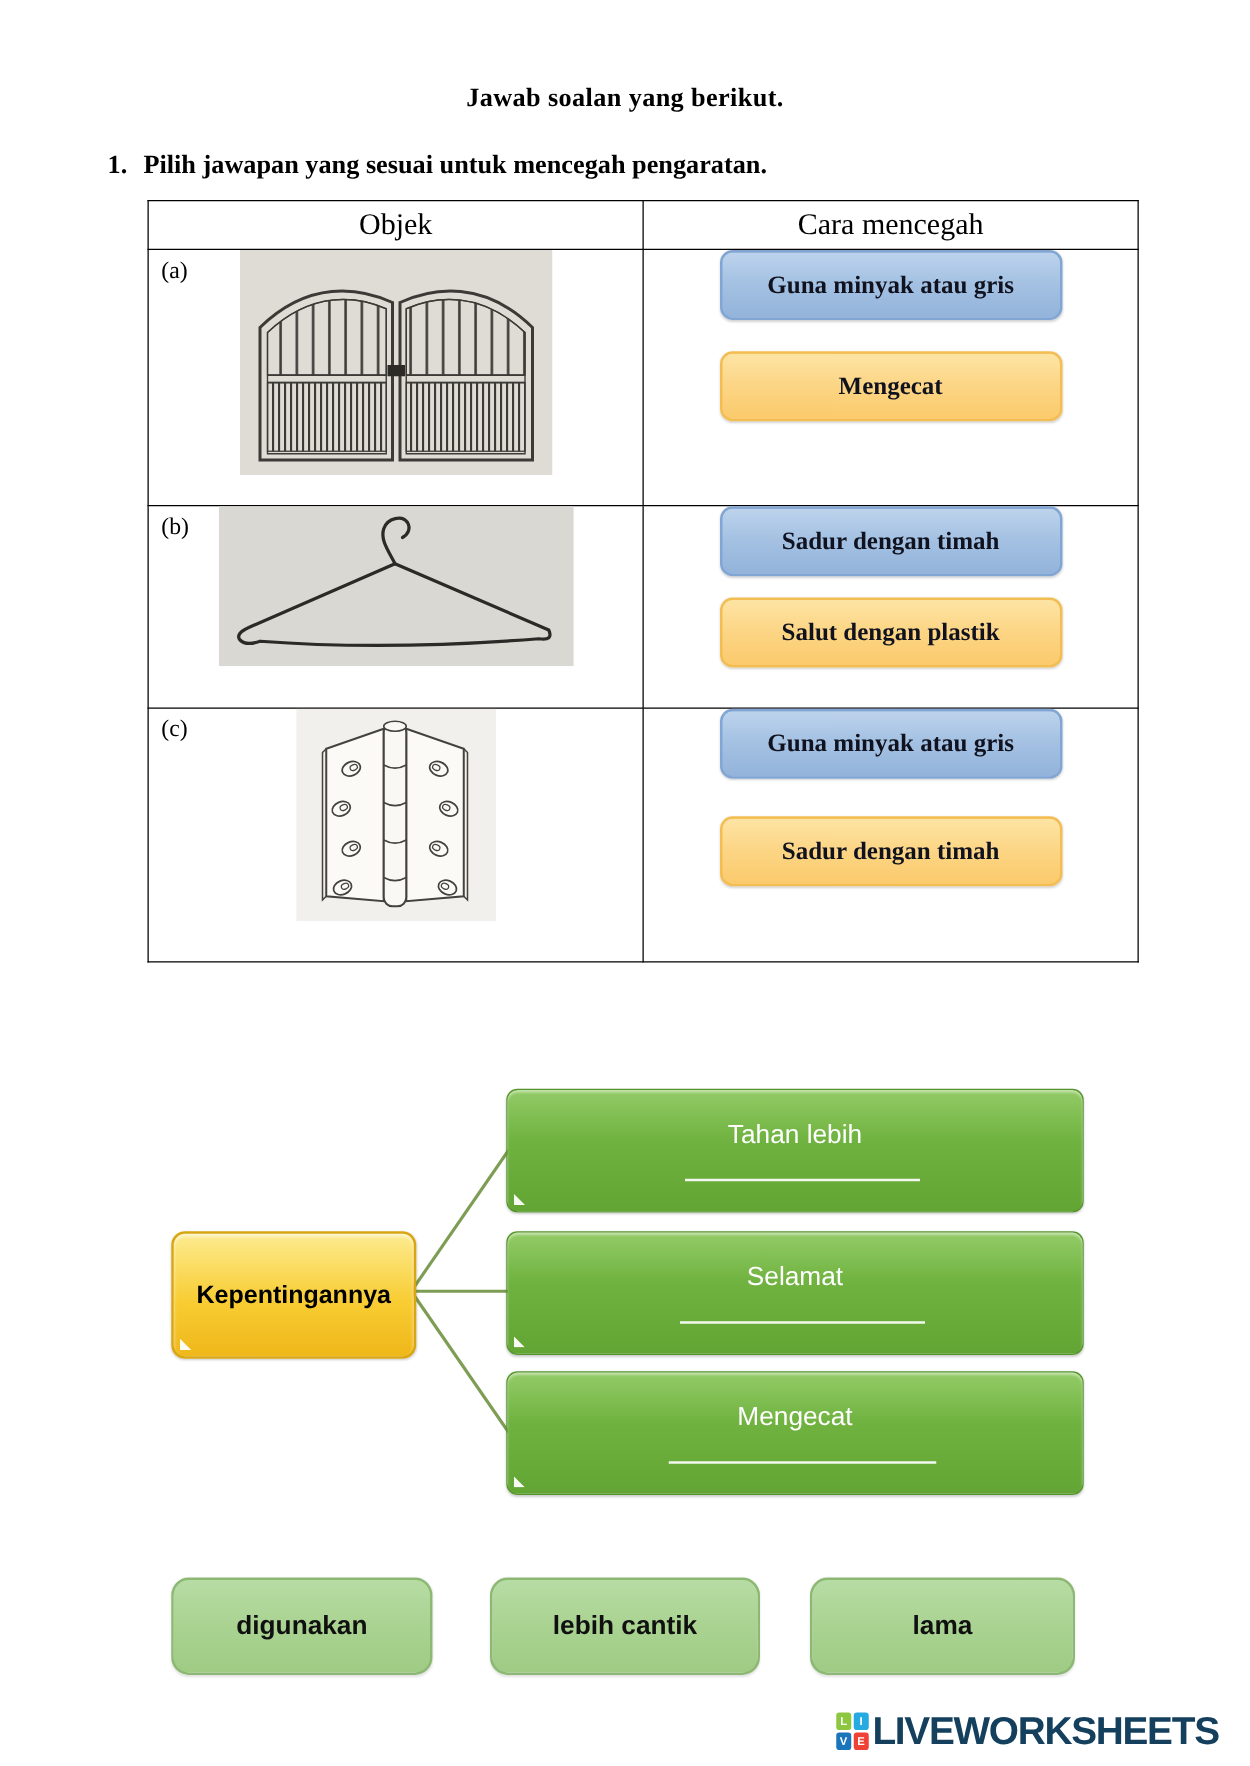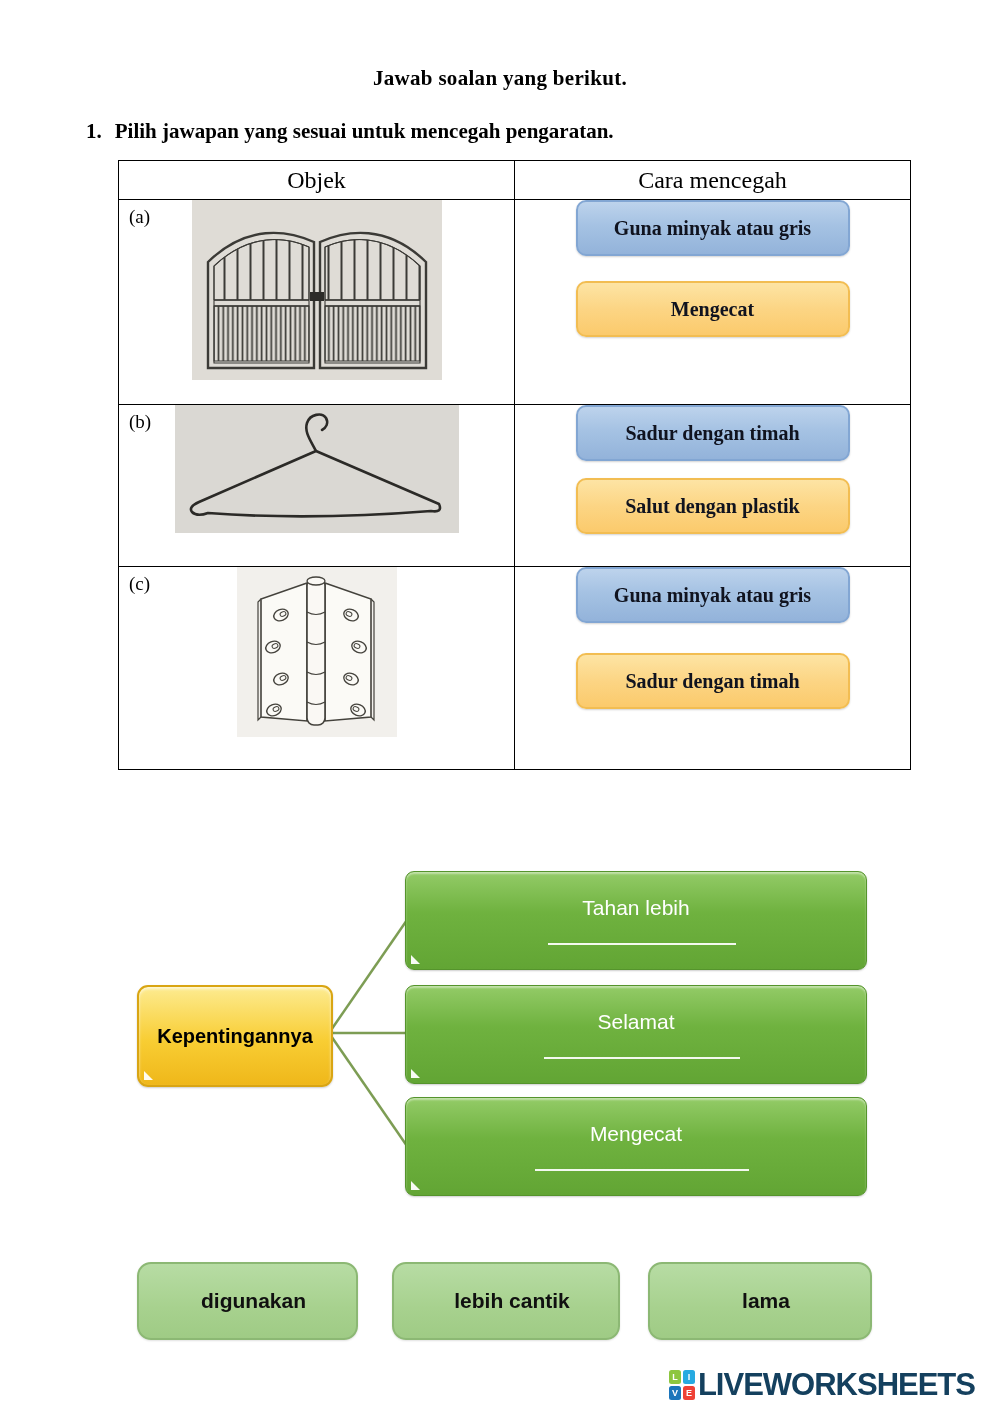--- a/index.html
+++ b/index.html
@@ -51,21 +51,21 @@
          margin-left:12px;cursor:text;}
   .gb1 .blank{width:188px;} .gb2 .blank{width:196px;} .gb3 .blank{width:214px;}
 
   .connectors{position:absolute;left:325px;top:905px;width:85px;height:255px;overflow:visible;}
 
   
   .chip{position:absolute;top:1262px;height:74px;border-radius:14px;
         background:linear-gradient(180deg,#b7dca4 0%,#a7d18e 60%,#9fcb85 100%);
         border:2px solid #8cb874;display:flex;align-items:center;justify-content:center;
         font-family:"Liberation Sans",sans-serif;font-weight:bold;font-size:21px;color:#101010;
-        box-shadow:0 1px 2px rgba(0,0,0,.12);cursor:grab;padding-left:12px;}
+        box-shadow:0 1px 2px rgba(0,0,0,.12);cursor:grab;}
   .chip1{left:137px;width:205px;} .chip2{left:392px;width:212px;} .chip3{left:648px;width:208px;}
 
   
   .footer{position:absolute;top:1367px;right:25px;display:flex;align-items:center;gap:3px;
           cursor:pointer;}
   .lw-icon{display:grid;grid-template-columns:12px 12px;grid-template-rows:14px 14px;gap:2px;}
   .lw-tile{display:flex;align-items:center;justify-content:center;color:#fff;border-radius:2.5px;
            font-family:"Liberation Sans",sans-serif;font-weight:bold;font-size:9px;line-height:1;}
   .lw-text{font-family:"Liberation Sans",sans-serif;font-weight:bold;font-size:31px;
            letter-spacing:-1px;color:#14405e;}

